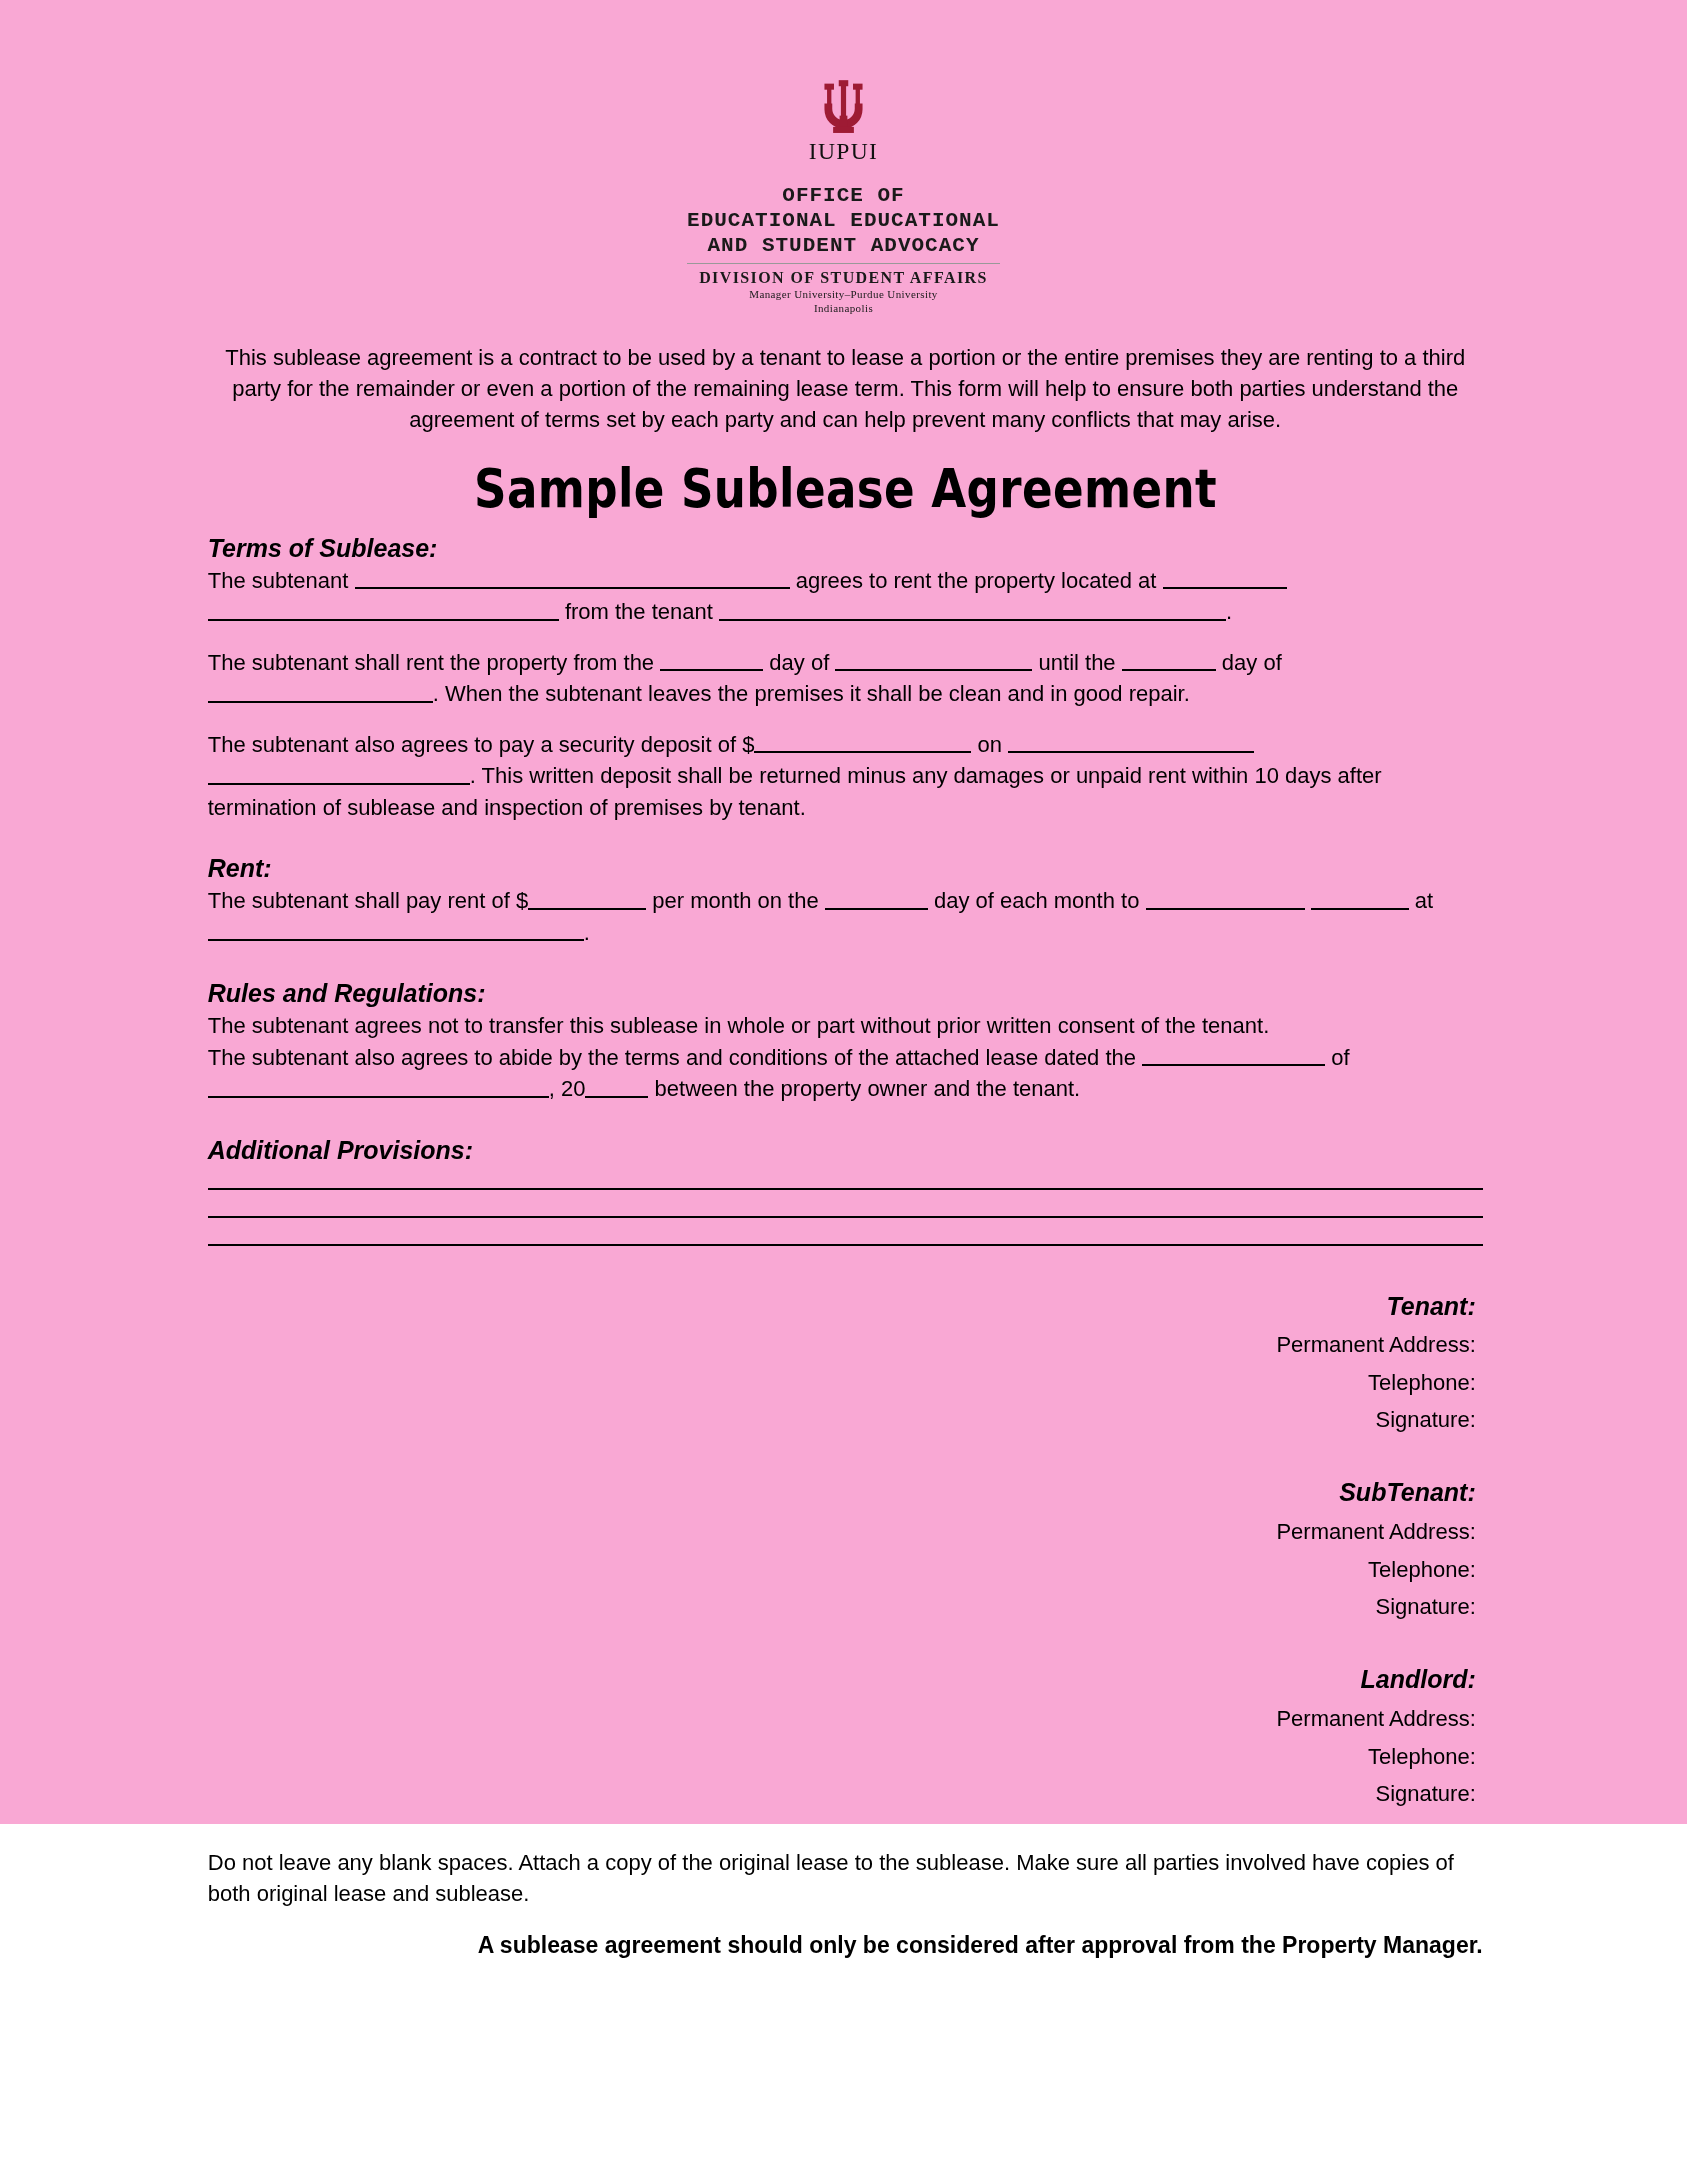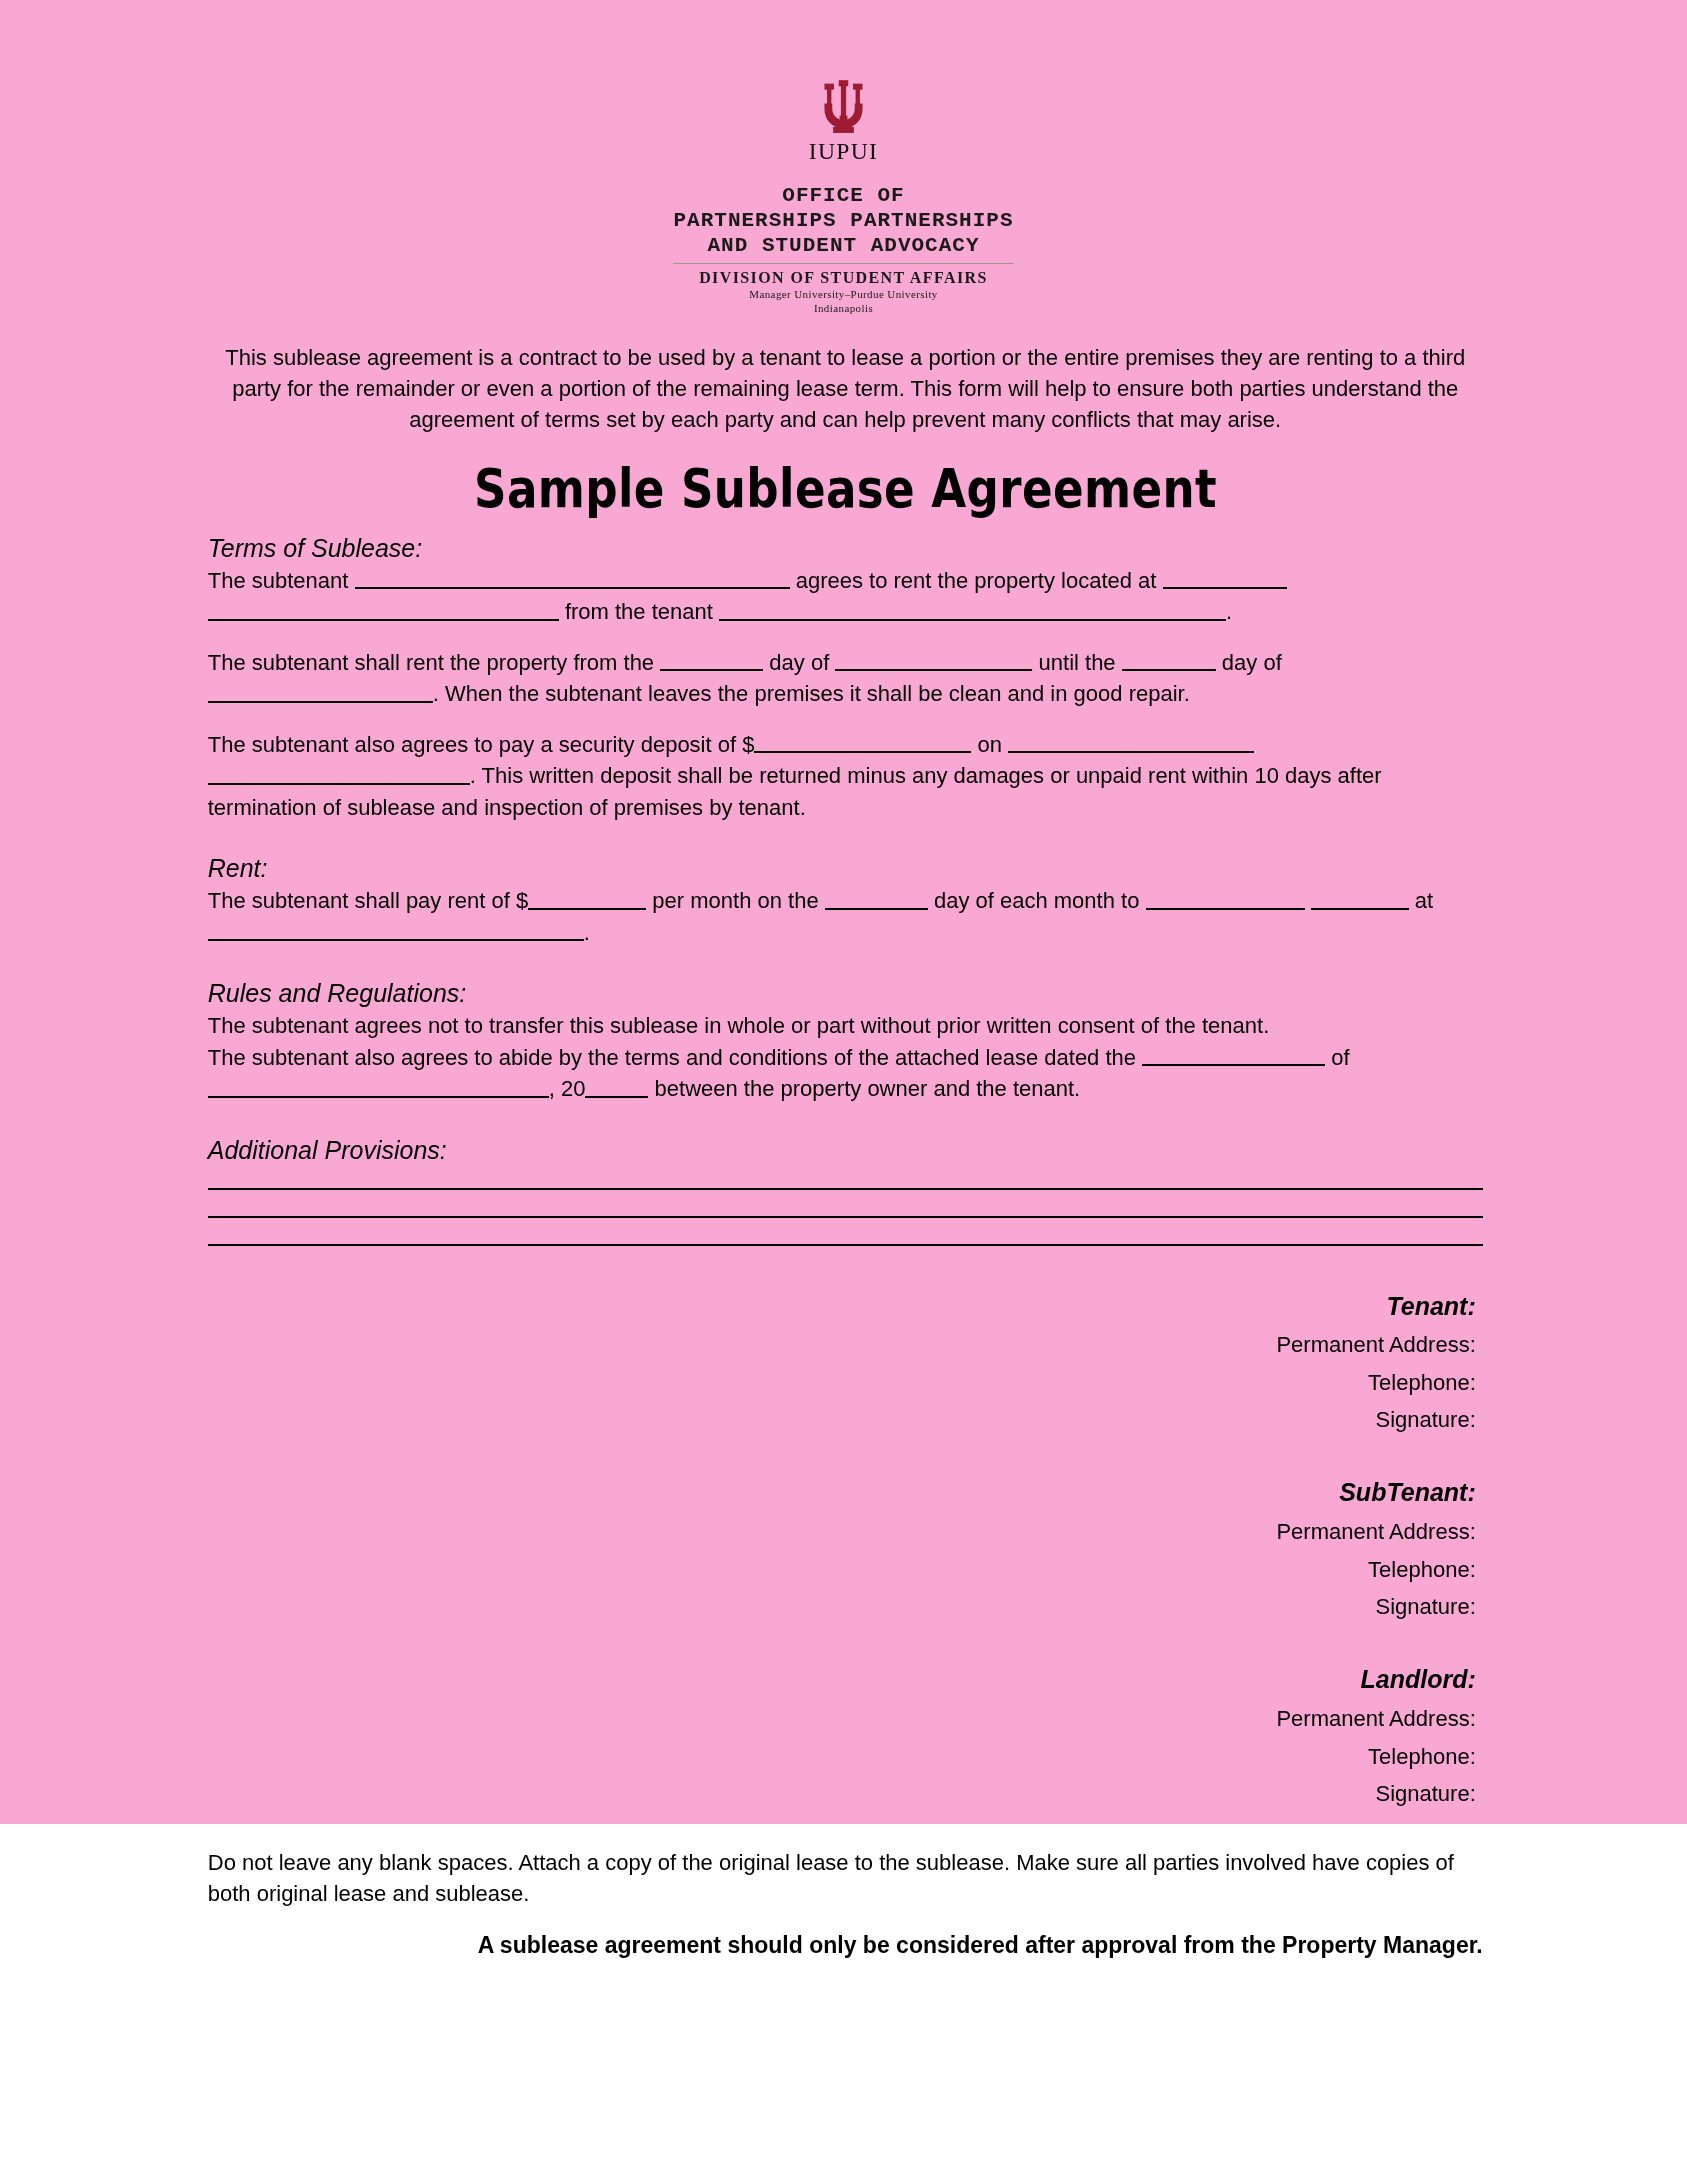--- a/index.html
+++ b/index.html
@@ -107,21 +107,21 @@
     font-weight: 700;
     letter-spacing: 0.4px;
     margin: 19px 0 12.2px 0;
     font-family: "DejaVu Sans Condensed", "Liberation Sans Narrow", "Liberation Sans", sans-serif;
     transform: scaleX(0.93);
     transform-origin: center;
   }
 
   h2.section-head {
     font-size: 25px;
-    font-weight: 400;
+    font-weight: 700;
     font-style: italic;
     margin: 0 0 1.7px 0;
     line-height: 1.22;
     font-family: "Liberation Sans", sans-serif;
   }
 
   .para {
     font-size: 22px;
     line-height: 1.43;
     margin: 0;
@@ -213,21 +213,21 @@
           <rect x="21.5" y="41" width="9" height="14"></rect>
           <rect x="14" y="54" width="24" height="7"></rect>
         </g>
       </svg>
     </div>
 
     <div class="iupui-word">IUPUI</div>
 
     <div class="office-block">
       <div class="office-line">OFFICE OF</div>
-      <div class="office-line">PARTNERSHIPS PARTNERSHIPS</div>
+      <div class="office-line">EDUCATIONAL EDUCATIONAL</div>
       <div class="office-line">AND STUDENT ADVOCACY</div>
       <div class="office-rule"></div>
       <div class="division-line">DIVISION OF STUDENT AFFAIRS</div>
       <div class="campus-line">Manager University–Purdue University</div>
       <div class="campus-line">Indianapolis</div>
     </div>
   </div>
 
   <div class="content">
 

